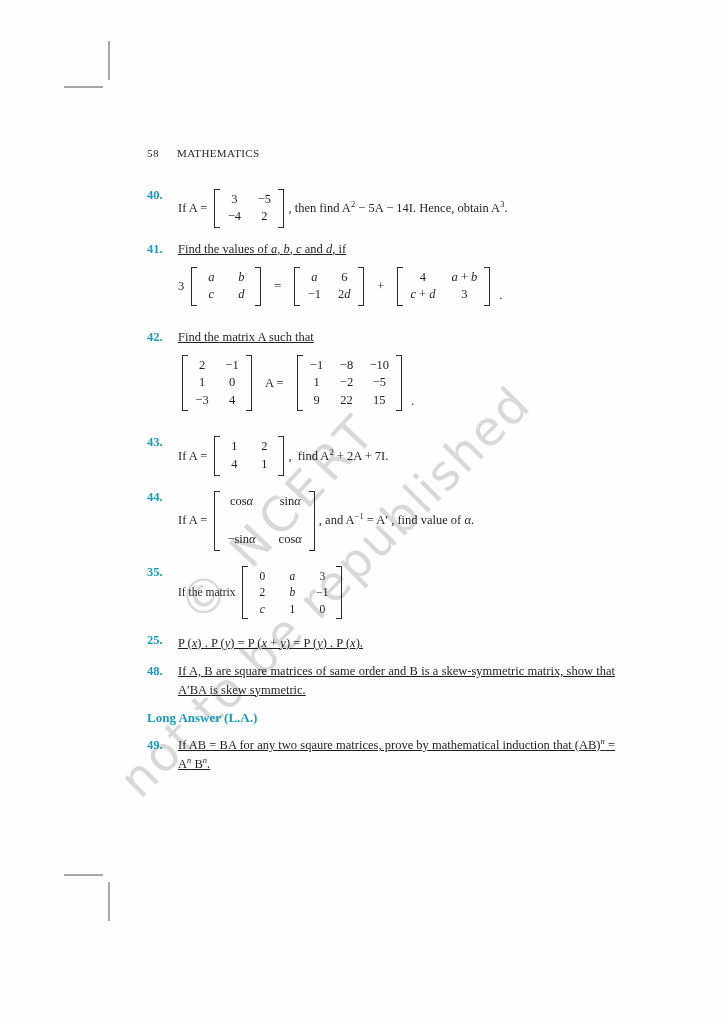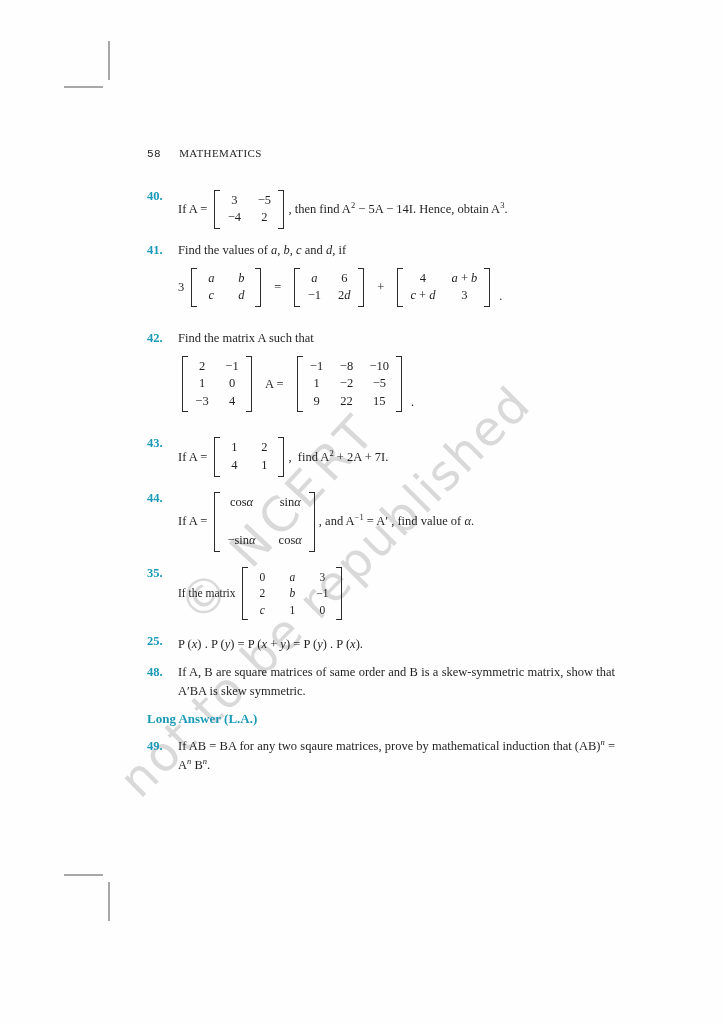--- a/index.html
+++ b/index.html
@@ -33,28 +33,28 @@
   .crop-bl-h{left:64px;top:874px;width:39px;height:2px;}
   .crop-bl-v{left:108px;top:882px;width:2px;height:39px;}
 
   
   .content{
     position:absolute;left:147px;top:145px;width:468px;z-index:2;
     color:var(--body,#1f1f1f);
     font-size:12.5px;line-height:1.5;
   }
   .running-head{margin-bottom:24px;font-size:11px;letter-spacing:.4px;color:#262626;}
-  .running-head .pagenum{display:inline-block;margin-right:15px;font-family:Liberation Mono, monospace;}
+  .running-head .pagenum{display:inline-block;margin-right:15px;}
 
   .q{display:flex;margin-bottom:9px;}
   .qnum{
     flex:0 0 31px;color:var(--accent,#1b9ab8);font-weight:bold;
   }
   .qbody{flex:1;min-width:0;}
-  .qtext{display:block;text-align:justify;}
+  .qtext{display:block;text-align:justify;text-decoration:underline;}
   .qline{display:flex;align-items:center;white-space:nowrap;}
   .qline .t{white-space:pre-wrap;}
   .line2{margin-top:3px;}
   .tightfit{font-size:11.5px;}
 
   .eqrow{display:flex;align-items:center;gap:9px;margin:5px 0 10px 0;}
   .eqrow .coeff{margin-right:-6px;}
   .eqrow .endmark{align-self:flex-end;padding-bottom:4px;margin-left:-4px;}
 
   

